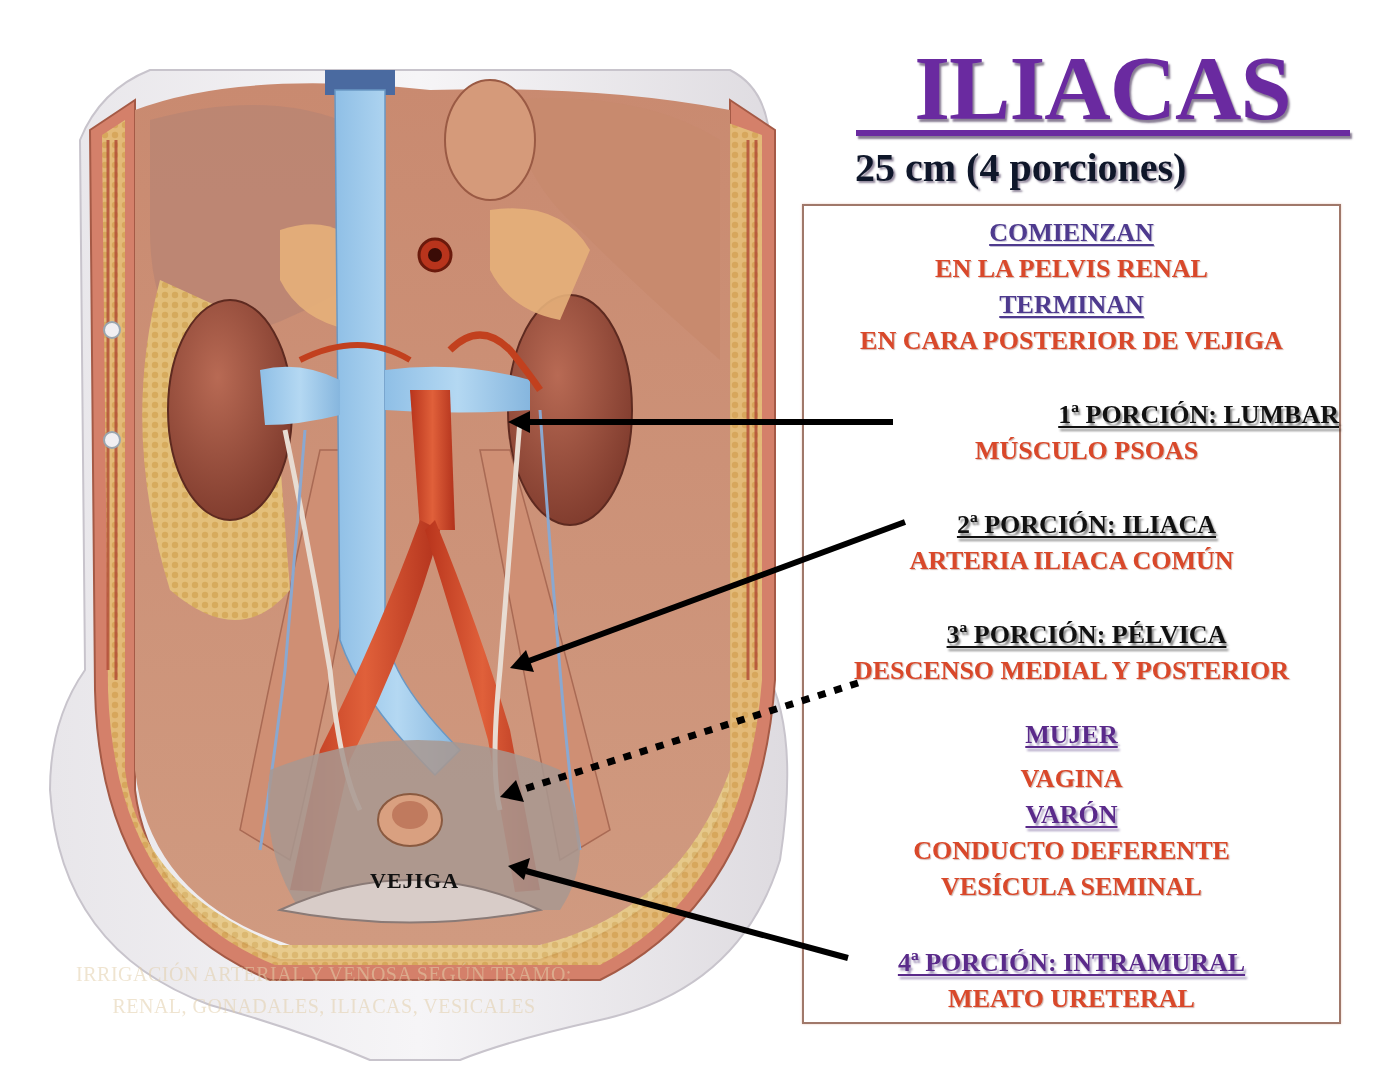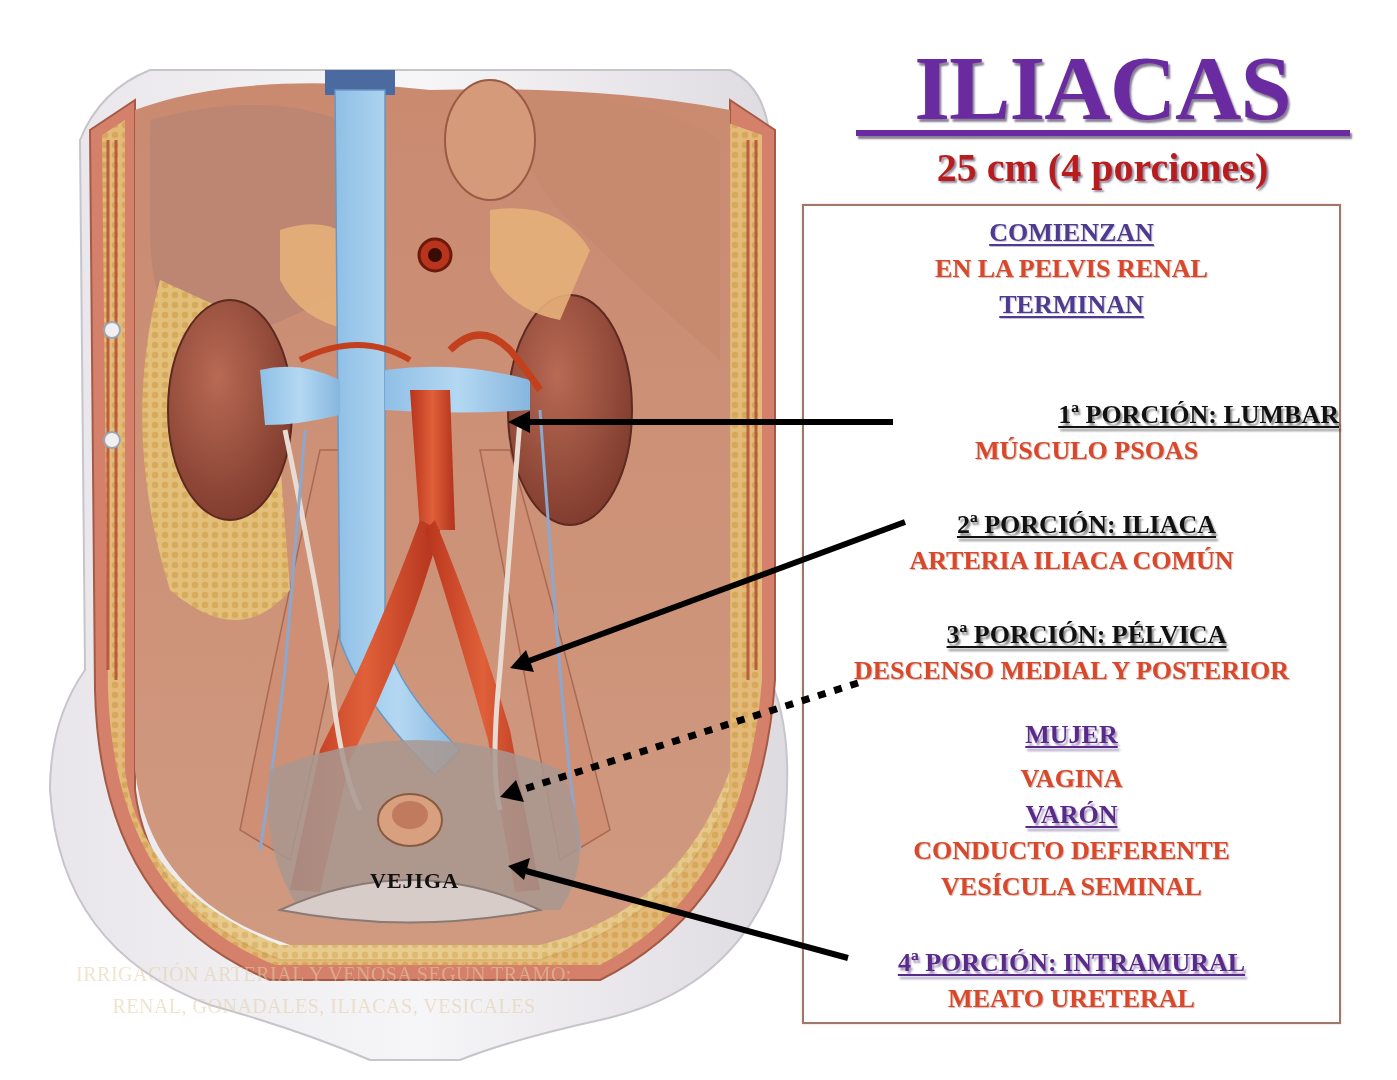--- a/index.html
+++ b/index.html
@@ -73,24 +73,24 @@
       width: 494px;
       height: 6px;
       background: #6a2aa0;
       box-shadow: 2px 3px 2px rgba(40, 20, 60, 0.55);
     }
     .subtitle {
       position: absolute;
       left: 855px;
       top: 144px;
       width: 495px;
-      text-align: center;
+      text-align: left;
       font-size: 40px;
       font-weight: bold;
-      color: #b91c1c;
+      color: #0f172a;
       text-shadow: 2px 2px 2px rgba(40, 20, 60, 0.5);
     }
 
     
     .info-box {
       position: absolute;
       left: 802px;
       top: 204px;
       width: 539px;
       height: 820px;
@@ -252,20 +252,21 @@
 <div class="faded-caption line2">RENAL, GONADALES, ILIACAS, VESICALES</div>
 
 <div class="title">ILIACAS</div>
 <div class="title-rule"></div>
 <div class="subtitle">25 cm (4 porciones)</div>
 
 <div class="info-box">
   <div class="line body-red" style="top:46px;">EN LA PELVIS RENAL</div>
   <div class="line head-purple" style="top:10px;">COMIENZAN</div>
   <div class="line head-purple" style="top:82px;">TERMINAN</div>
+  <div class="line body-red" style="top:118px;">EN CARA POSTERIOR DE VEJIGA</div>
 
   <div class="line head-black" style="top:192px; padding-left:30px; box-sizing:border-box;text-align:right;">1ª PORCIÓN: LUMBAR</div>
   <div class="line body-red" style="top:228px; padding-left:30px; box-sizing:border-box;">MÚSCULO PSOAS</div>
 
   <div class="line head-black" style="top:302px; padding-left:30px; box-sizing:border-box;">2ª PORCIÓN: ILIACA</div>
   <div class="line body-red" style="top:338px; padding-left:0px;font-family:Liberation Serif, serif;">ARTERIA ILIACA COMÚN</div>
 
   <div class="line head-black" style="top:412px; padding-left:30px; box-sizing:border-box;">3ª PORCIÓN: PÉLVICA</div>
   <div class="line body-red" style="top:448px;">DESCENSO MEDIAL Y POSTERIOR</div>
   <div class="line head-violet" style="top:484px;margin-top:28px;">MUJER</div>

